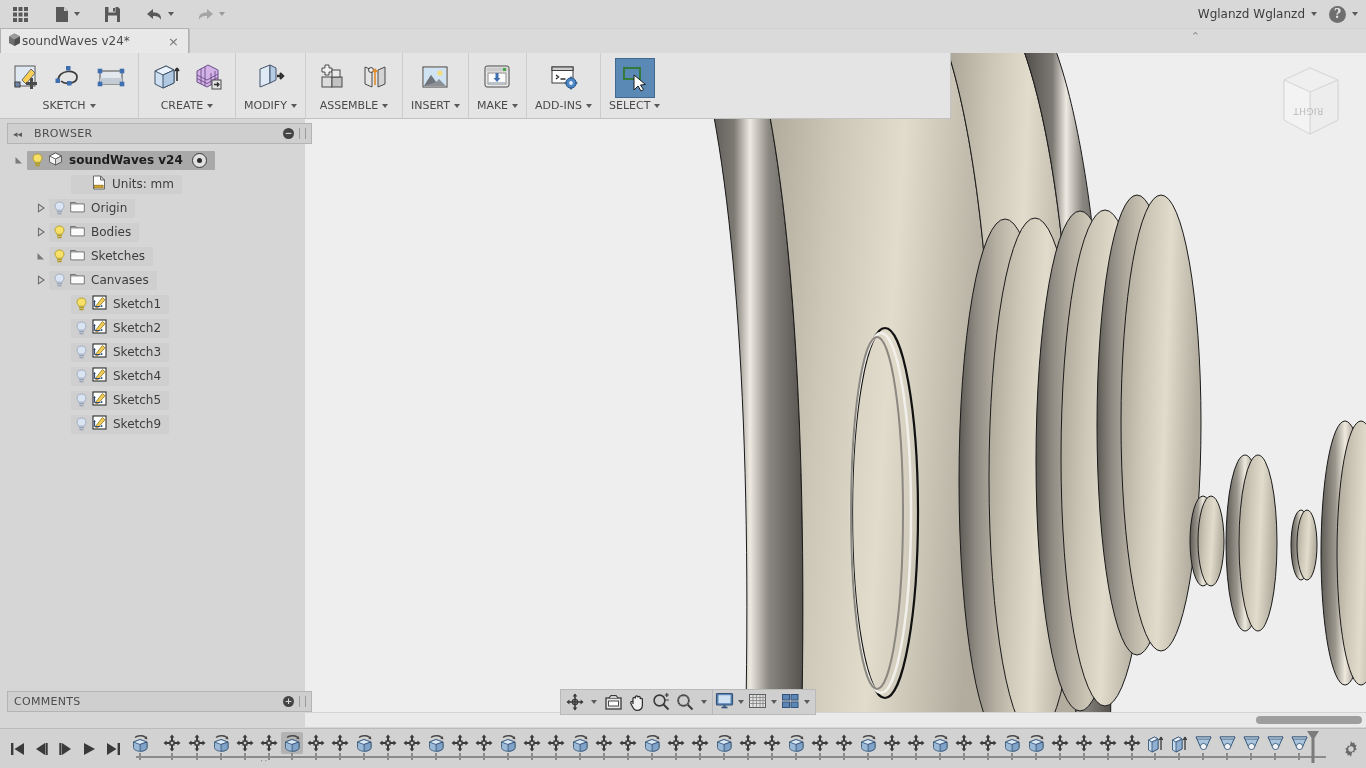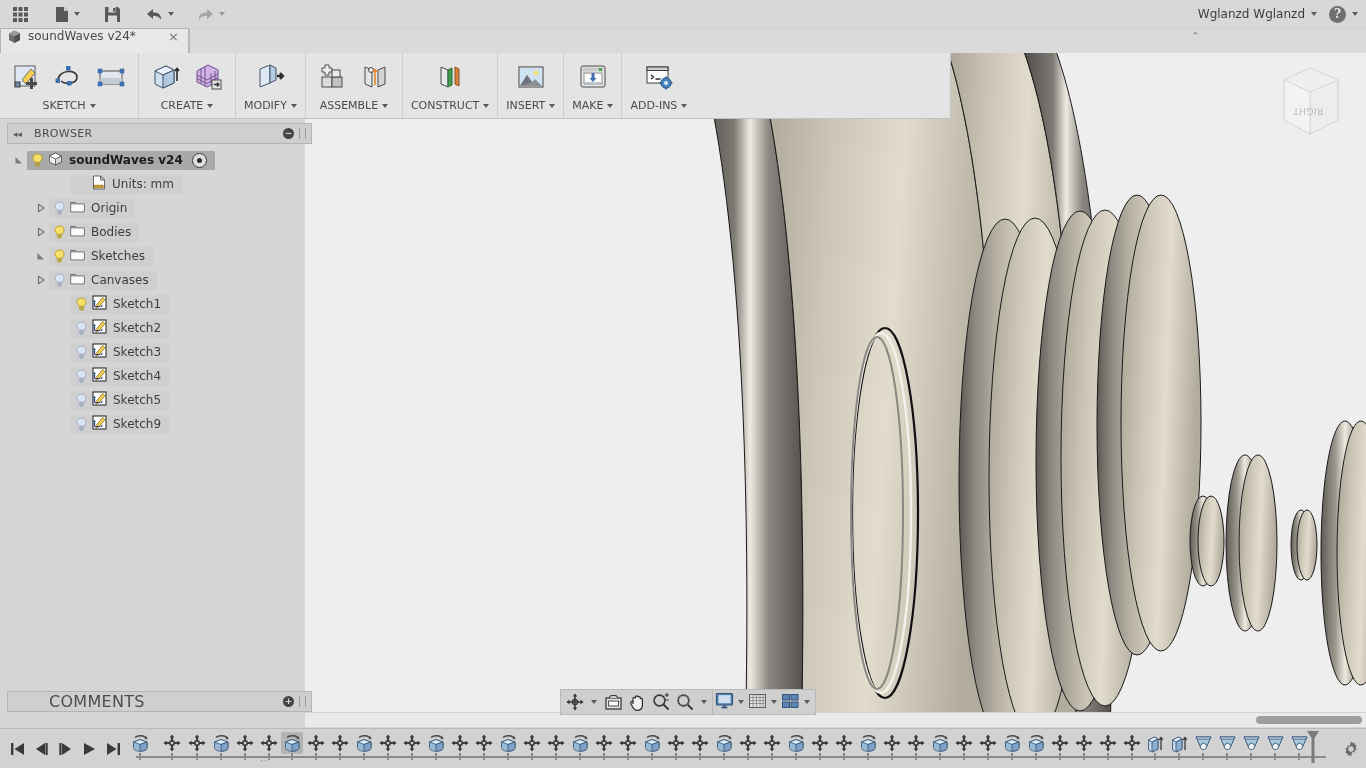--- a/index.html
+++ b/index.html
@@ -23,22 +23,22 @@
   .caret.light{border-top-color:#9a9a9a;}
   .tb-right{margin-left:auto;display:flex;align-items:center;padding-right:8px;gap:2px;}
   .username{font-size:12px;color:#3d3d3d;}
   .helpdot{width:17px;height:17px;border-radius:50%;background:#6f6f6f;color:#e9e9e9;
     font-size:12px;font-weight:bold;display:flex;align-items:center;justify-content:center;
     font-family:"DejaVu Serif","Liberation Serif",serif;margin-left:10px;}
 
   
   .tabbar{position:absolute;left:0;top:28px;width:1366px;height:25px;
     background:#cfcfcf;border-bottom:1px solid #b5b5b5;display:flex;align-items:flex-end;}
-  .tab{height:24px;display:flex;background:#e8e8e8;
-    border:1px solid #b2b2b2;border-bottom:none;padding:0 6px 0 6px;gap:6px;min-width:175px;}
+  .tab{height:24px;display:flex;align-items:center;background:#e8e8e8;
+    border:1px solid #b2b2b2;border-bottom:none;padding:0 6px 0 6px;min-width:175px;}
   .tab .tname{font-size:12px;color:#4a4a4a;flex:1;}
   .tab .tclose{color:#767676;font-size:13px;padding:0 3px;}
   .tabrest{flex:1;height:24px;background:#dadada;border-left:1px solid #bdbdbd;}
   .collapse-chev{position:absolute;right:8px;top:30px;color:#8c8c8c;font-size:11px;}
 
   
   .viewport{position:absolute;left:305px;top:53px;width:1061px;height:659px;
     background:#eeeeee;overflow:hidden;}
   .vp-scroll{position:absolute;left:305px;top:712px;width:1061px;height:14px;
     background:#eaeaea;border-top:1px solid #d4d4d4;}
@@ -88,21 +88,21 @@
   .tpill.root{background:#a9a9a9;}
   .tpill .tlabel{font-size:12px;color:#3d3d3d;margin-left:3px;}
   .tpill.root .tlabel{color:#1d1d1d;font-weight:bold;}
   .radio-o{width:13px;height:13px;border-radius:50%;border:1.5px solid #3a3a3a;background:#e0e0e0;
     display:flex;align-items:center;justify-content:center;margin-left:6px;}
   .radio-o i{width:5px;height:5px;border-radius:50%;background:#2b2b2b;display:block;}
 
   
   .comments{position:absolute;left:7px;top:691px;width:293px;height:19px;
     background:#cfcfcf;border:1px solid #b4b4b4;display:flex;align-items:center;padding:0 5px;}
-  .comments .c-title{font-size:16px;color:#4d4d4d;letter-spacing:.3px;margin-left:36px;flex:1;}
+  .comments .c-title{font-size:11px;color:#4d4d4d;letter-spacing:.3px;margin-left:1px;flex:1;}
 
   
   .navbar{position:absolute;left:560px;top:689px;height:24px;display:flex;align-items:center;
     background:#cfcfcf;border:1px solid #b9b9b9;padding:0 2px;}
   .navbar .nb{height:22px;display:flex;align-items:center;justify-content:center;padding:0 3px;}
   .navbar2{position:absolute;left:712px;top:689px;height:24px;display:flex;align-items:center;
     background:#cfcfcf;border:1px solid #b9b9b9;padding:0 2px;}
 
   
   .timeline{position:absolute;left:0;top:728px;width:1366px;height:40px;
@@ -409,35 +409,20 @@
             <path d="M16 8 v16 M16 8 l-2 3 M16 8 l2 3" stroke="#e08a2a" stroke-width="1.6" fill="none"></path>
           </svg>
         </div>
       </div>
       <div class="rlabel">
           <span>ASSEMBLE</span>
           <span class="caret"></span>
         </div>
     </div>
 
-    <div class="rgroup">
-      <div class="ricons">
-        <div class="ricon">
-          <svg width="32" height="32" viewBox="0 0 32 32">
-            <path d="M7 6 L14 9 L14 26 L7 23 z" fill="#e8e8e8" stroke="#4a4a4a"></path>
-            <path d="M14 9 L18 7 L18 24 L14 26 z" fill="#3f9a4e" stroke="#2c6b37"></path>
-            <path d="M21 6 L25 8 L25 25 L21 23 z" fill="#d9813c" stroke="#8a5324"></path>
-          </svg>
-        </div>
-      </div>
-      <div class="rlabel">
-          <span>CONSTRUCT</span>
-          <span class="caret"></span>
-        </div>
-    </div>
 
 
     <div class="rgroup">
       <div class="ricons">
         <div class="ricon">
           <svg width="32" height="32" viewBox="0 0 32 32">
             <rect x="4" y="6" width="24" height="20" fill="#ffffff" stroke="#3c3c3c"></rect>
             <rect x="5" y="7" width="22" height="18" fill="#cfe3f2"></rect>
             <circle cx="21" cy="12" r="2.6" fill="#f3dd7a"></circle>
             <path d="M5 25 L12 14 L17 21 L20 18 L27 25 z" fill="#8a8f96"></path>
@@ -484,20 +469,34 @@
             </g>
           </svg>
         </div>
       </div>
       <div class="rlabel">
           <span>ADD-INS</span>
           <span class="caret"></span>
         </div>
     </div>
 
+    <div class="rgroup">
+      <div class="ricons">
+        <div class="ricon sel">
+          <svg width="30" height="30" viewBox="0 0 30 30">
+            <rect x="4" y="5" width="16" height="11" fill="none" stroke="#2f7a2f" stroke-width="1.8"></rect>
+            <path d="M14 12 L14 27 L18 23 L21 28 L23.5 26.6 L20.5 22 L25.5 21.5 z" fill="#ffffff" stroke="#1d1d1d" stroke-width="1"></path>
+          </svg>
+        </div>
+      </div>
+      <div class="rlabel">
+          <span>SELECT</span>
+          <span class="caret"></span>
+        </div>
+    </div>
   </div>
 
   <div class="browser-hdr">
     <span class="collapse-arrows">◂◂</span>
     <span class="bh-title">BROWSER</span>
     <span class="circ-btn">−</span>
     <span class="grip2"></span>
   </div>
 
   <div class="tree" id="tree">

